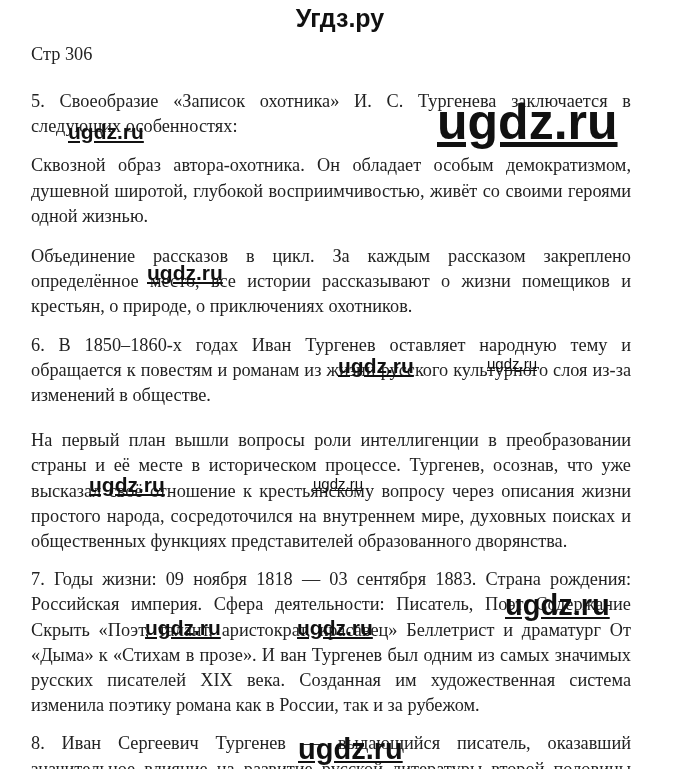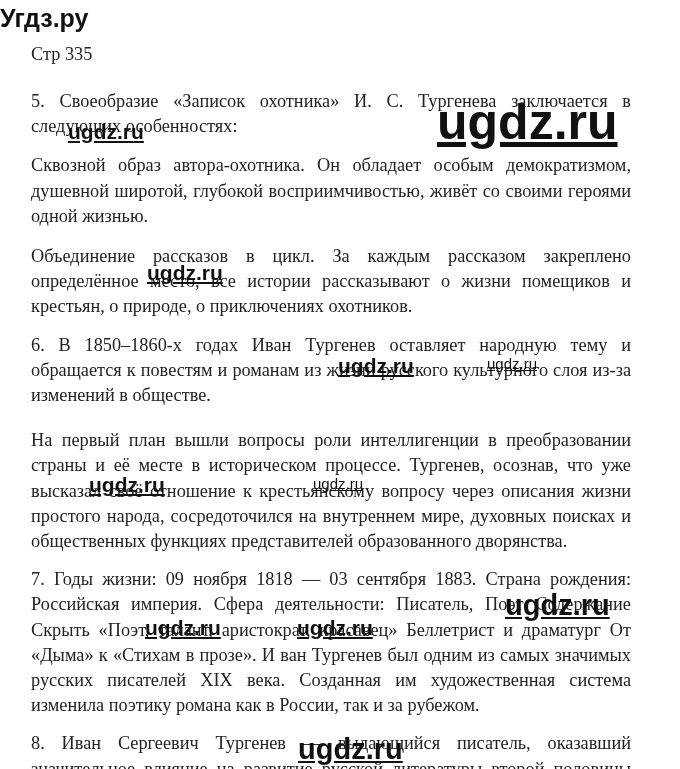--- a/index.html
+++ b/index.html
@@ -1,18 +1,18 @@
 <!DOCTYPE html>
 <html><head>
   <meta charset="utf-8">
   <style>
     html, body { margin: 0; padding: 0; background: #ffffff; }
     body { width: 680px; height: 769px; position: relative; overflow: hidden; color: #1a1a1a; }
     .site-title {
-      position: absolute; left: 0; top: 4px; width: 680px; text-align: left;
+      position: absolute; left: 0; top: 4px; width: 680px; text-align: center;
       font-family: "Liberation Sans", sans-serif; font-weight: bold; font-size: 25px; color: #111;
     }
     .page {
       position: absolute; left: 31px; top: 42px; width: 600px;
       font-family: "Liberation Serif", serif; font-size: 18.3px; line-height: 25.2px; color: #222;
     }
     .page-num { margin-top: 0; height: 25px; }
     .para { text-align: justify; text-align-last: left; margin: 0; font-family: Liberation Serif, serif; }
     .gap-top { margin-top: 14px; }
     .wm {
@@ -23,21 +23,21 @@
     .wm-l { font-size: 29px; }
     .wm-m { font-size: 21px; }
     .wm-s { font-size: 15px; font-weight: normal; }
   </style>
 </head>
 <body>
 
 <div class="site-title">Угдз.ру</div>
 
 <div class="page">
-  <div class="page-num">Стр 335</div>
+  <div class="page-num">Стр 306</div>
   <p class="para gap-top" style="margin-top:22px">5. Своеобразие «Записок охотника» И. С. Тургенева заключается в следующих особенностях:</p>
   <p class="para gap-top" style="margin-top:14px">Сквозной образ автора-охотника. Он обладает особым демократизмом, душевной широтой, глубокой восприимчивостью, живёт со своими героями одной жизнью.</p>
   <p class="para gap-top" style="margin-top:15px">Объединение рассказов в цикл. За каждым рассказом закреплено определённое место, все истории рассказывают о жизни помещиков и крестьян, о природе, о приключениях охотников.</p>
   <p class="para gap-top" style="margin-top:13px">6. В 1850–1860-х годах Иван Тургенев оставляет народную тему и обращается к повестям и романам из жизни русского культурного слоя из-за изменений в обществе.</p>
   <p class="para gap-top" style="margin-top:20px">На первый план вышли вопросы роли интеллигенции в преобразовании страны и её месте в историческом процессе. Тургенев, осознав, что уже высказал своё отношение к крестьянскому вопросу через описания жизни простого народа, сосредоточился на внутреннем мире, духовных поисках и общественных функциях представителей образованного дворянства.</p>
   <p class="para gap-top" style="margin-top:13px">7. Годы жизни: 09 ноября 1818 — 03 сентября 1883. Страна рождения: Российская империя. Сфера деятельности: Писатель, Поэт Содержание Скрыть «Поэт, талант, аристократ, красавец» Беллетрист и драматург От «Дыма» к «Стихам в прозе». И ван Тургенев был одним из самых значимых русских писателей XIX века. Созданная им художественная система изменила поэтику романа как в России, так и за рубежом.</p>
   <p class="para gap-top" style="margin-top:13px">8. Иван Сергеевич Тургенев — выдающийся писатель, оказавший значительное влияние на развитие русской литературы второй половины XIX века. Его можно назвать писателем-первопроходцем, так как он внёс ряд новаторских идей и представил новые темы и подходы в литературе.</p>
 </div>
 
 <div class="wm wm-xl" style="left:437px; top:97px;">ugdz.ru</div>

